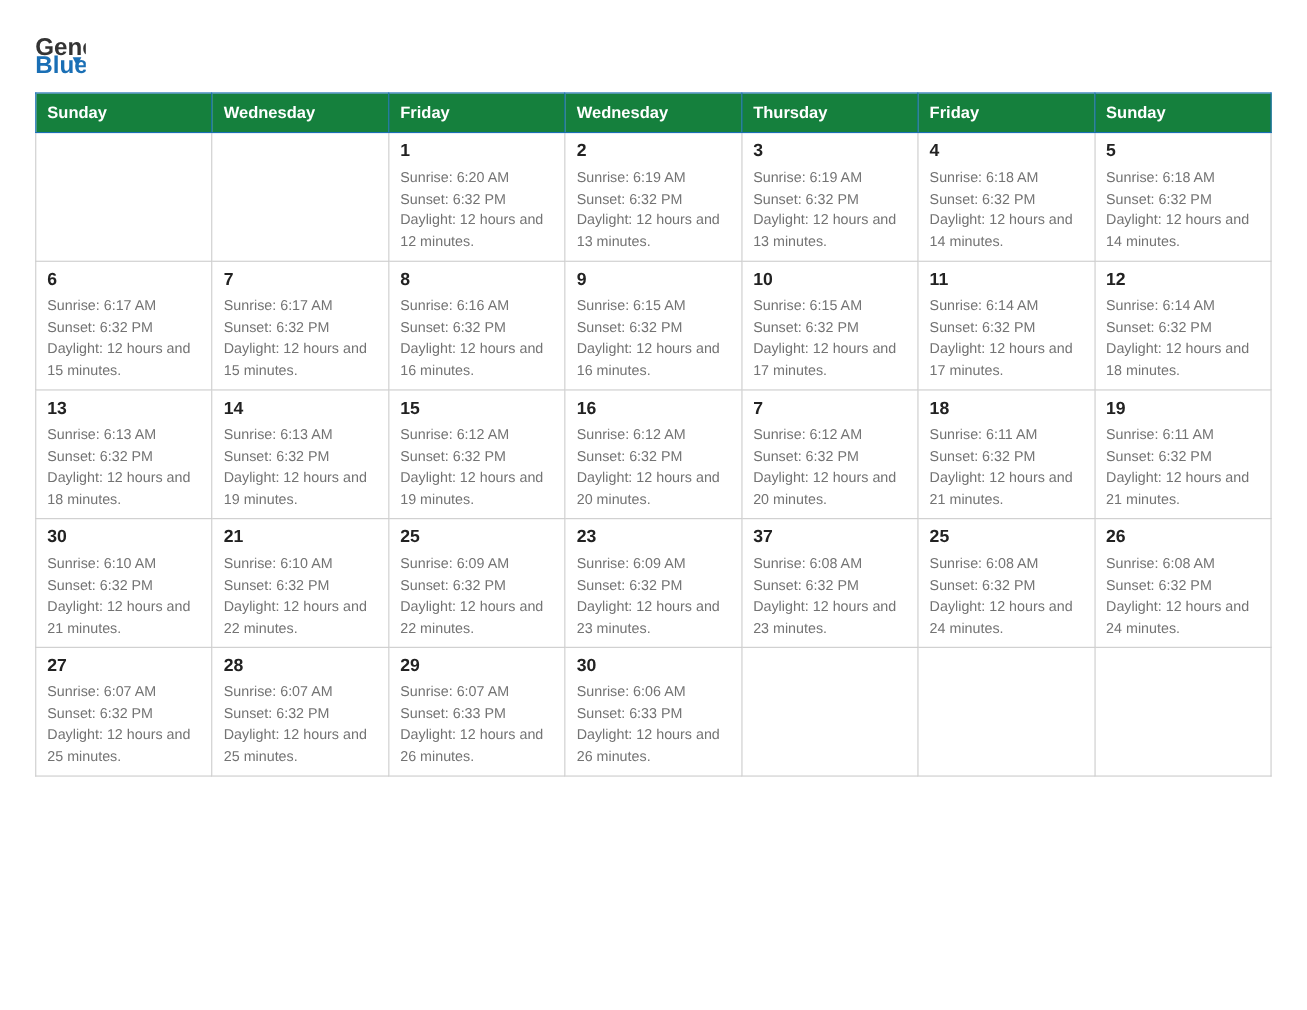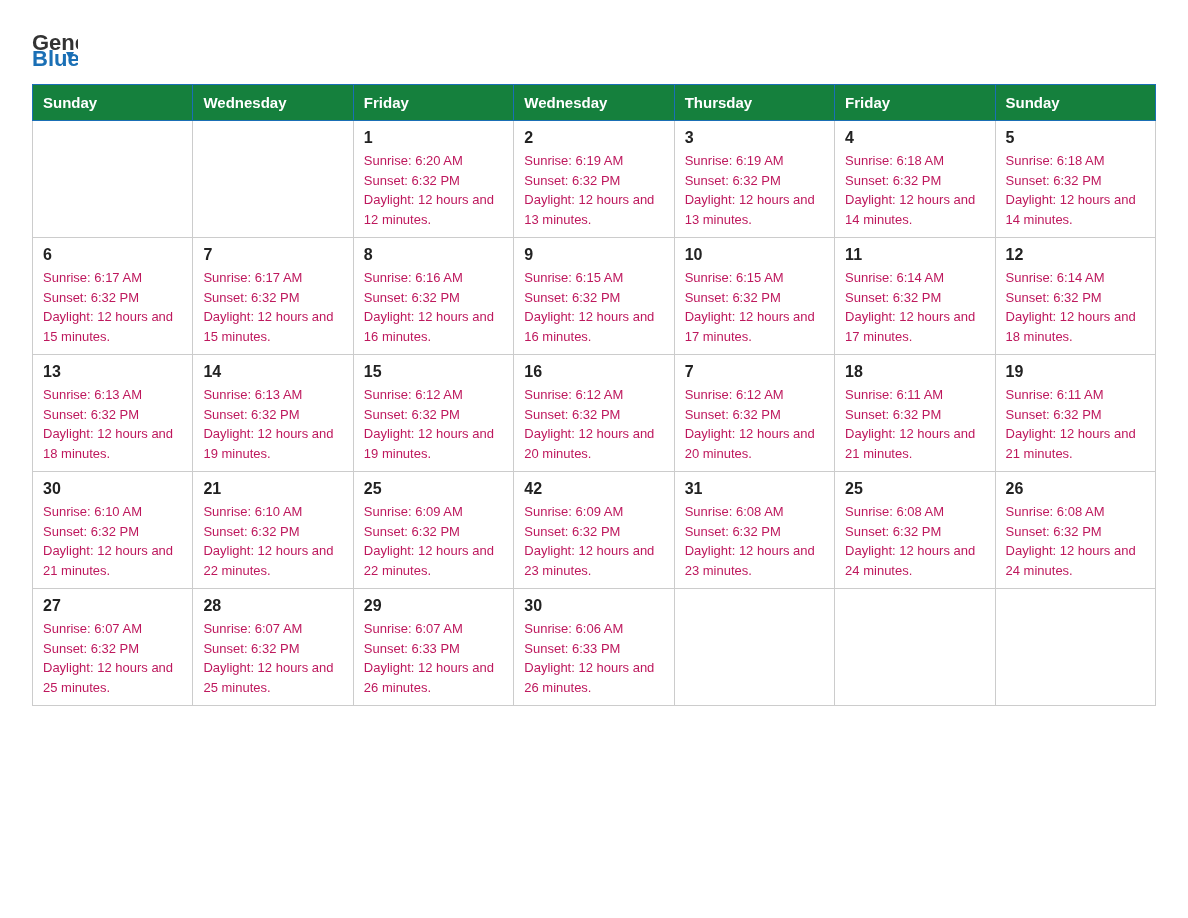--- a/index.html
+++ b/index.html
@@ -60,21 +60,21 @@
       background: #fff;
     }
     .day-num {
       font-size: 16px;
       font-weight: bold;
       color: #222;
       display: block;
       margin-bottom: 4px;
     }
     .day-info {
-      color: #be185d;
+      color: #737373;
       font-size: 13px;
       line-height: 1.5;
     }
     .empty-cell {
       background: #fff;
     }
     tr td {
       border-bottom: 2px solid #1a6fb5;
     }
     tr:last-child td {
@@ -216,25 +216,25 @@
         </td>
         <td>
           <span class="day-num">21</span>
           <div class="day-info">Sunrise: 6:10 AM<br>Sunset: 6:32 PM<br>Daylight: 12 hours and 22 minutes.</div>
         </td>
         <td>
           <span class="day-num">25</span>
           <div class="day-info">Sunrise: 6:09 AM<br>Sunset: 6:32 PM<br>Daylight: 12 hours and 22 minutes.</div>
         </td>
         <td>
-          <span class="day-num">42</span>
+          <span class="day-num">23</span>
           <div class="day-info">Sunrise: 6:09 AM<br>Sunset: 6:32 PM<br>Daylight: 12 hours and 23 minutes.</div>
         </td>
         <td>
-          <span class="day-num">31</span>
+          <span class="day-num">37</span>
           <div class="day-info">Sunrise: 6:08 AM<br>Sunset: 6:32 PM<br>Daylight: 12 hours and 23 minutes.</div>
         </td>
         <td>
           <span class="day-num">25</span>
           <div class="day-info">Sunrise: 6:08 AM<br>Sunset: 6:32 PM<br>Daylight: 12 hours and 24 minutes.</div>
         </td>
         <td>
           <span class="day-num">26</span>
           <div class="day-info">Sunrise: 6:08 AM<br>Sunset: 6:32 PM<br>Daylight: 12 hours and 24 minutes.</div>
         </td>

